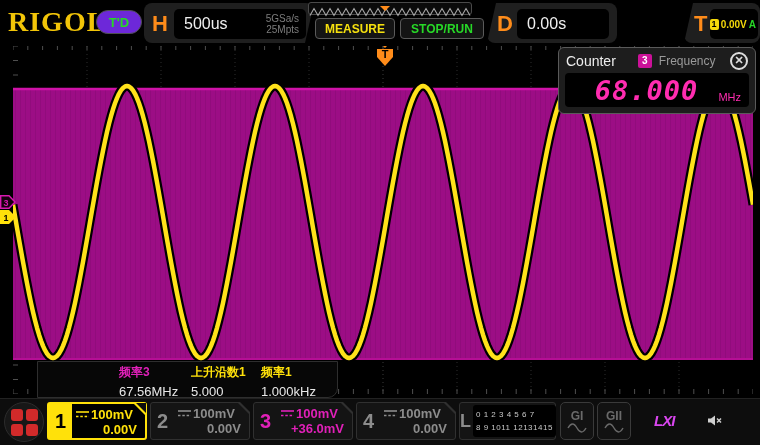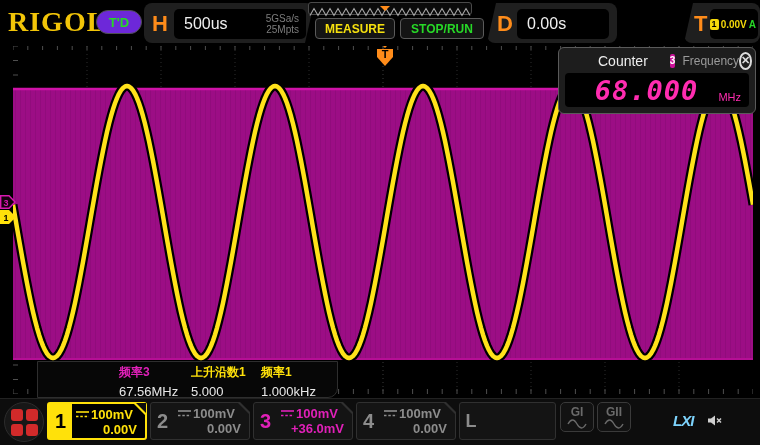--- a/index.html
+++ b/index.html
@@ -42,21 +42,21 @@
   .stoprun-btn { left:400px; width:84px; color:#27d827; }
 
   
   .scope-wrap { position:absolute; left:13px; top:46px; width:740px; height:348px; z-index:1; }
   .trig-pos { position:absolute; left:374px; top:43px; z-index:3; }
   .ch-marker { position:absolute; left:0; z-index:3; }
 
   
   .counter { position:absolute; left:558px; top:47px; width:198px; height:67px; background:#1d1d1d;
     border:1px solid #5a5a5a; border-radius:6px; z-index:7; }
-  .counter-head { display:flex; align-items:center; height:25px; padding:0 7px;margin-left:32px; }
+  .counter-head { display:flex; align-items:center; height:25px; padding:0 7px; }
   .counter-title { color:#eee; font-size:14px; }
   .counter-badge { background:#cc1199; color:#fff; width:14px; height:14px; border-radius:2px;
     font-size:10px; font-weight:bold; display:flex; align-items:center; justify-content:center;
     margin-left:22px; }
   .counter-mode { color:#9a9a9a; font-size:12px; margin-left:7px; flex:1; }
   .counter-close { width:18px; height:18px; border:2px solid #ddd; border-radius:50%; color:#ddd;
     font-size:11px; font-weight:bold; display:flex; align-items:center; justify-content:center;
     cursor:pointer; }
   .counter-body { margin:0 6px; height:34px; background:#000; border-radius:4px;
     display:flex; align-items:center; justify-content:flex-end; padding-right:8px;gap:16px; }
@@ -93,25 +93,25 @@
     justify-content:space-between; color:var(--ch); }
   .ch-row1 { display:flex; align-items:center; gap:2px; font-size:13px; font-weight:bold; }
   .ch-row2 { text-align:right; font-size:13px; font-weight:bold; }
   .logic-block { position:absolute; left:459px; top:3px; width:97px; height:38px; background:#141414;
     border:1px solid #303030; border-radius:3px; display:flex; cursor:pointer; }
   .logic-tab { width:22px; display:flex; align-items:center; justify-content:center;
     font-size:18px; font-weight:bold; color:#8c8c8c; }
   .logic-grid { flex:1; background:#000; border-radius:3px; margin:2px; padding:2px 3px;
     display:flex; flex-direction:column; justify-content:space-evenly; }
   .logic-grid div { color:#c8c8c8; font-size:8px; letter-spacing:0.5px; white-space:nowrap; }
-  .gen-btn { position:absolute; top:3px; width:34px; height:30px; background:#121212;
+  .gen-btn { position:absolute; top:3px; width:34px; height:38px; background:#121212;
     border:1px solid #3a3a3a; border-radius:5px; display:flex; flex-direction:column;
     align-items:center; justify-content:center; cursor:pointer; }
   .gen-btn .gen-label { color:#6a6a6a; font-size:12px; font-weight:bold; }
-  .lxi { position:absolute; left:673px; top:13px; color:#7dd3fc; font-size:15px; font-weight:bold;
+  .lxi { position:absolute; left:654px; top:13px; color:#d946ef; font-size:15px; font-weight:bold;
     font-style:italic; letter-spacing:-1px; }
   .speaker { position:absolute; left:707px; top:15px; }
   .clock { position:absolute; left:723px; top:14px; color:#e0e0e0; font-size:14px;margin-top:32px; }
 </style>
 </head>
 <body>
 
 <div class="stage">
 
   <svg class="scope-wrap" id="scope" width="740" height="348" viewBox="0 0 740 348">
@@ -424,20 +424,24 @@
             <line x1="0" y1="6.5" x2="13" y2="6.5" stroke="currentColor" stroke-width="1.6" stroke-dasharray="2.5 1.8"></line>
           </svg>
           <span>100mV</span>
         </div>
         <div class="ch-row2">0.00V</div>
       </div>
     </div>
 
     <div class="logic-block">
       <div class="logic-tab">L</div>
+      <div class="logic-grid">
+        <div>0 1 2 3 4 5 6 7</div>
+        <div>8 9 1011 12131415</div>
+      </div>
     </div>
 
     <div class="gen-btn" style="left:560px">
       <div class="gen-label">GI</div>
       <svg width="20" height="10" viewBox="0 0 20 10">
         <path d="M1,5 q4.5,-8 9,0 q4.5,8 9,0" fill="none" stroke="#6a6a6a" stroke-width="1.4"></path>
       </svg>
     </div>
     <div class="gen-btn" style="left:597px">
       <div class="gen-label">GII</div>

